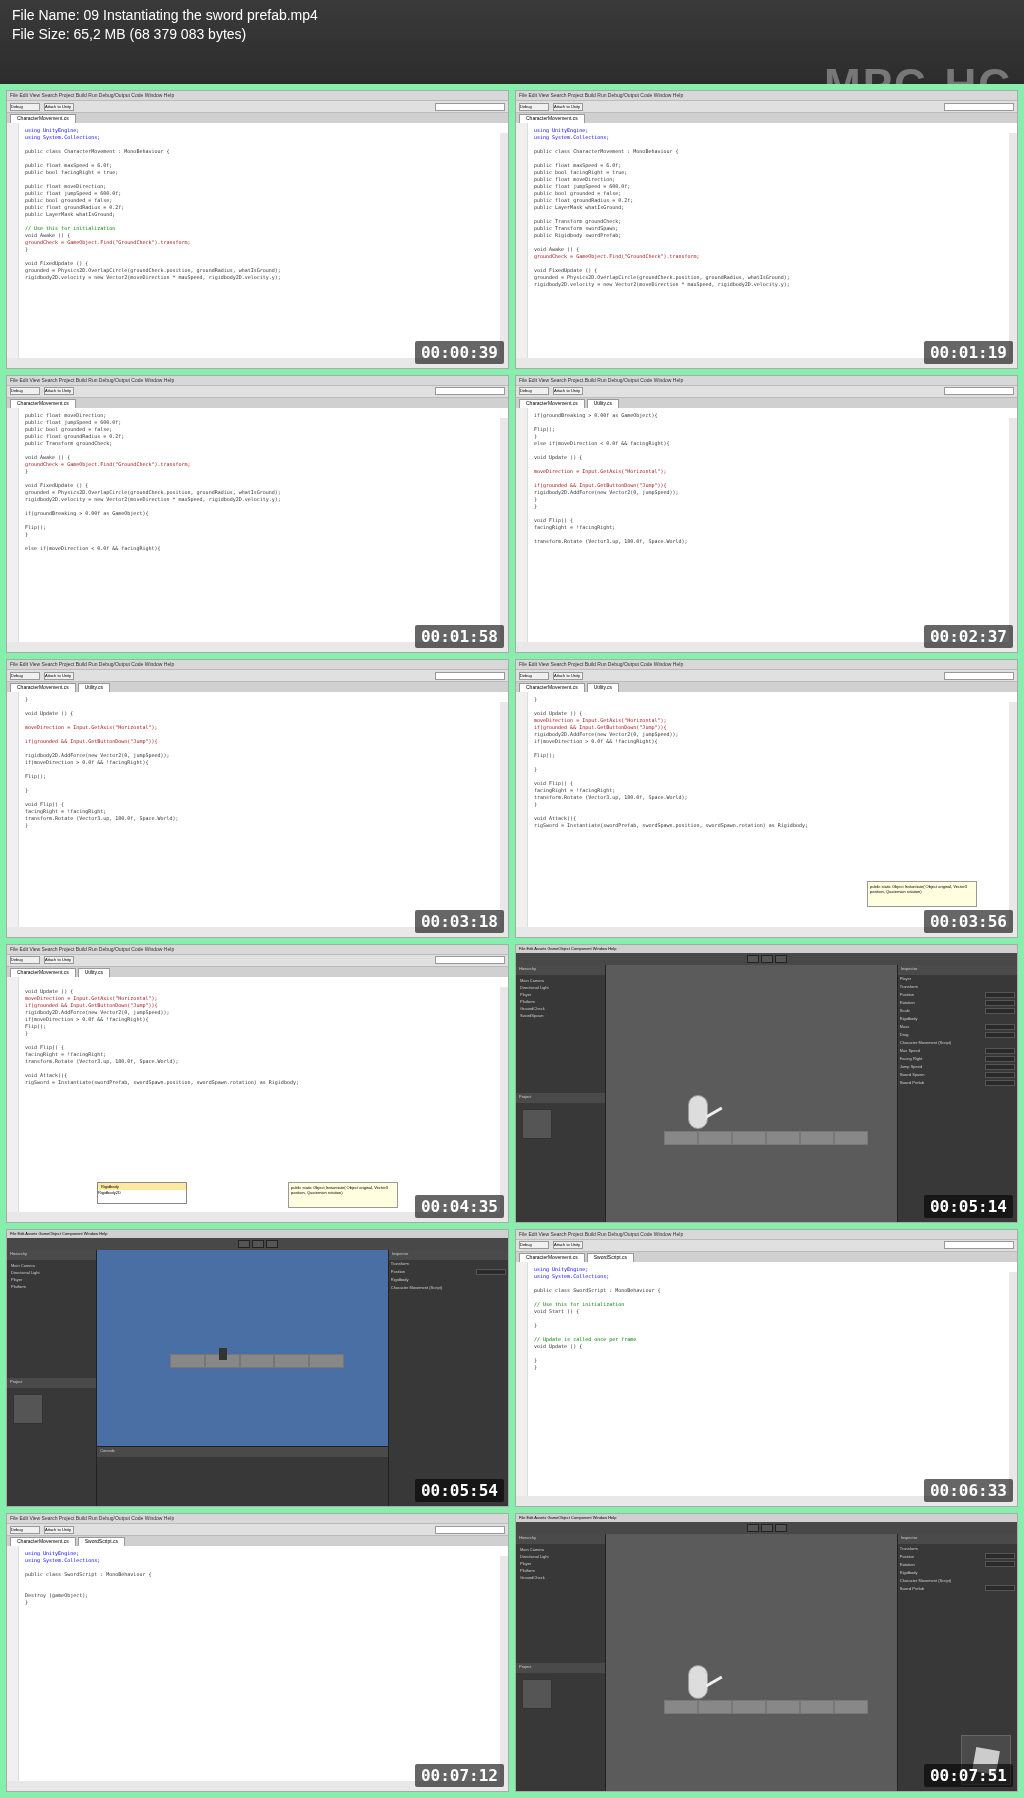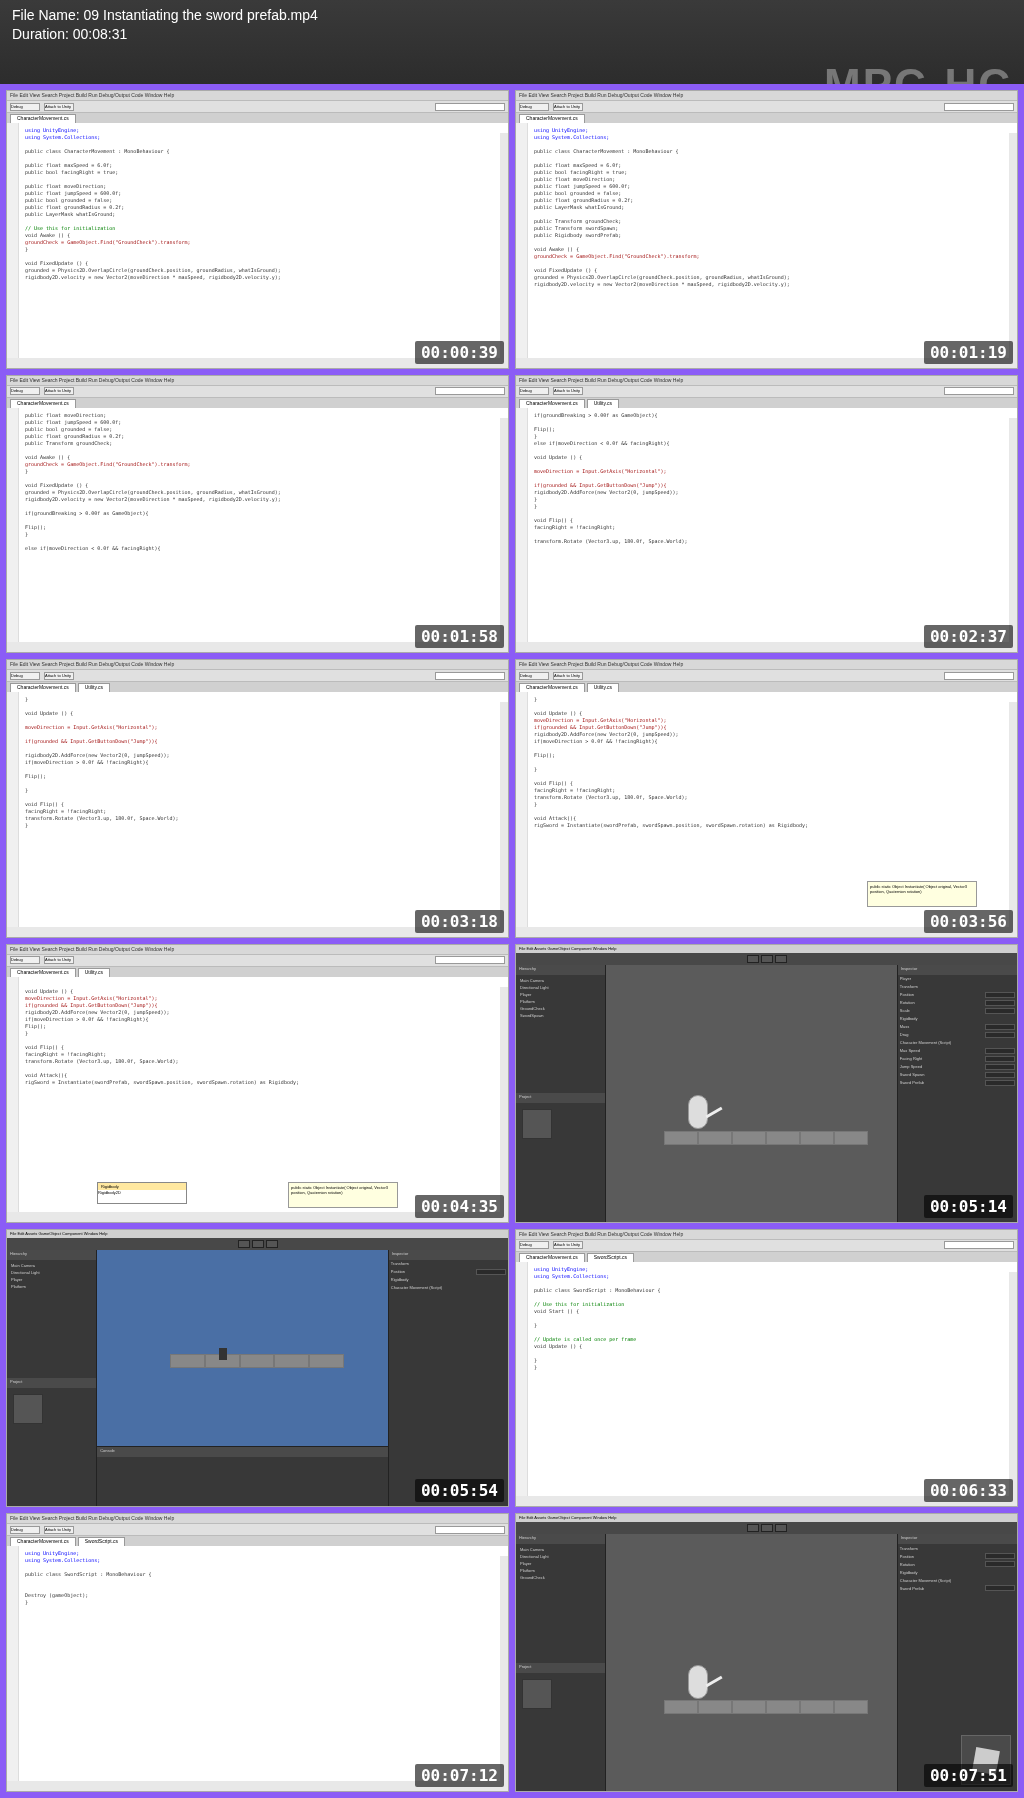--- a/index.html
+++ b/index.html
@@ -29,21 +29,21 @@
   margin-top: 40px;
 }
 .grid {
   position: absolute;
   top: 84px; left: 0; right: 0; bottom: 0;
   display: grid;
   grid-template-columns: 1fr 1fr;
   grid-template-rows: repeat(6, 1fr);
   gap: 6px;
   padding: 6px;
-  background: #8b5cf6;
+  background: #86efac;
 }
 .thumb {
   position: relative;
   border: 1px solid #aaa;
   overflow: hidden;
 }
 .thumb.code {
   background: #e8e8e8;
 }
 .thumb.unity {
@@ -300,21 +300,21 @@
   background: #ccc;
   margin: 13px auto;
   transform: rotate(10deg);
 }
 </style>
 </head>
 <body>
 
 <div class="header">
   <div class="header-line"><span>File Name:</span> <span>09 Instantiating the sword prefab.mp4</span></div>
-  <div class="header-line"><span>Duration:</span> <span>00:08:31</span></div>
+  <div class="header-line"><span>File Size:</span> <span>65,2 MB (68 379 083 bytes)</span></div>
   <div class="watermark">MPC-HC</div>
 </div>
 
 <div class="grid">
 
   <div class="thumb code">
     <div class="menubar">File  Edit  View  Search  Project  Build  Run  Debug/Output  Code  Window  Help</div>
     <div class="toolbar">
       <div class="toolbar-btn">Debug</div>
       <div class="toolbar-btn">Attach to Unity</div>

